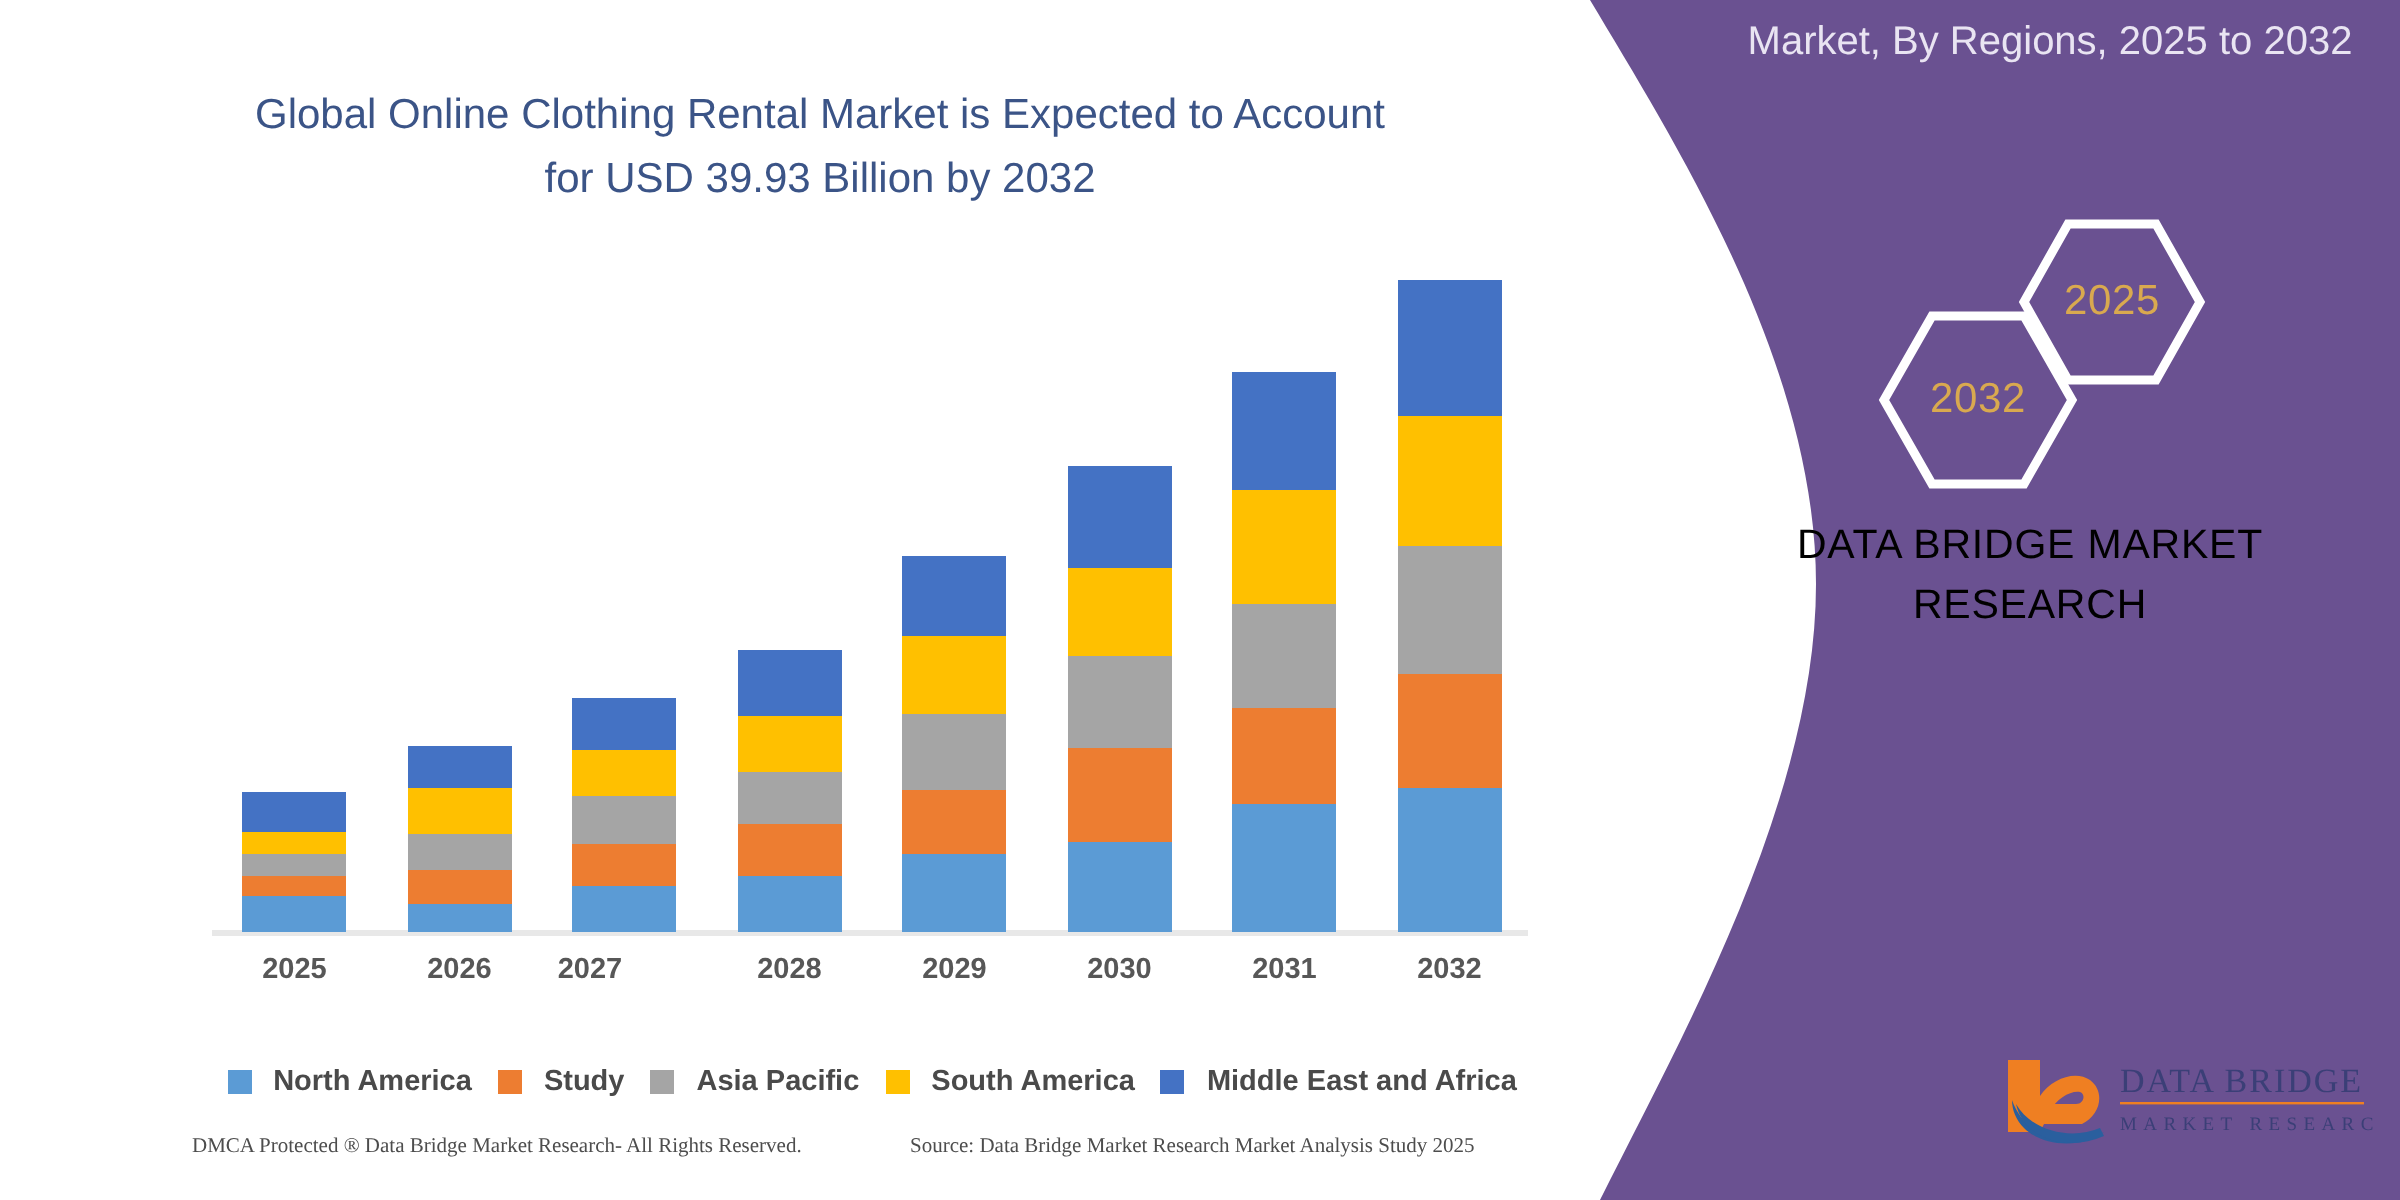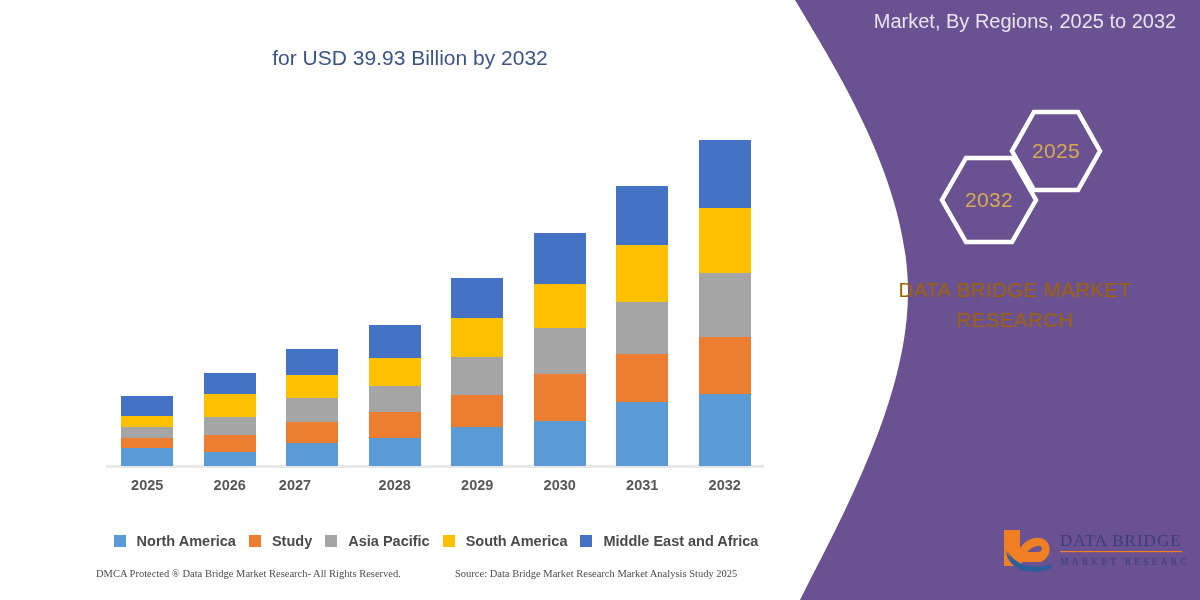--- a/index.html
+++ b/index.html
@@ -33,22 +33,22 @@
   .hex-label {
     position: absolute; width: 100%; top: 50%; left: 0;
     transform: translateY(-50%); text-align: center;
     color: #d9a94f; font-size: 21px; letter-spacing: .3px;
   }
   #hex-2025 { top: 0px; left: 88px; width: 96px; height: 86px; }
   #hex-2032 { top: 46px; left: 18px; width: 102px; height: 92px; }
 
   .brand-name {
     position: absolute; top: 258px; left: 60px; width: 350px;
-    text-align: center; color: #a16207; font-size: 20.5px;
-    letter-spacing: .4px; line-height: 1.45; margin-top: 17px;
+    text-align: center; color: #000000; font-size: 20.5px;
+    letter-spacing: .4px; line-height: 1.45;
   }
 
   .logo { position: absolute; left: 218px; top: 522px; width: 190px; height: 56px; }
   .logo svg { display: block; }
 
   
   #chart-card { position: absolute; top: 0; left: 0; width: 800px; height: 600px; }
 
   .chart-title {
     position: absolute; top: 42px; left: 60px; width: 700px;
@@ -94,20 +94,21 @@
   }
 </style>
 </head>
 <body>
 
 <div id="page">
 
   <div id="chart-card">
 
     <div class="chart-title">
+      <div>Global Online Clothing Rental Market is Expected to Account</div>
       <div>for USD 39.93 Billion by 2032</div>
     </div>
 
     <div id="plot">
       <div class="baseline"></div>
     <div class="bar-group" title="2025" style="left: 15.25px;">
           <div class="seg" title="Middle East and Africa 2025: 2.42" style="height: 19.7576px; background: rgb(68, 114, 196);"></div>
           <div class="seg" title="South America 2025: 1.4" style="height: 11.43px; background: rgb(255, 192, 0);"></div>
           <div class="seg" title="Asia Pacific 2025: 1.28" style="height: 10.4503px; background: rgb(165, 165, 165);"></div>
           <div class="seg" title="Europe 2025: 1.28" style="height: 10.4503px; background: rgb(237, 125, 49);"></div>

